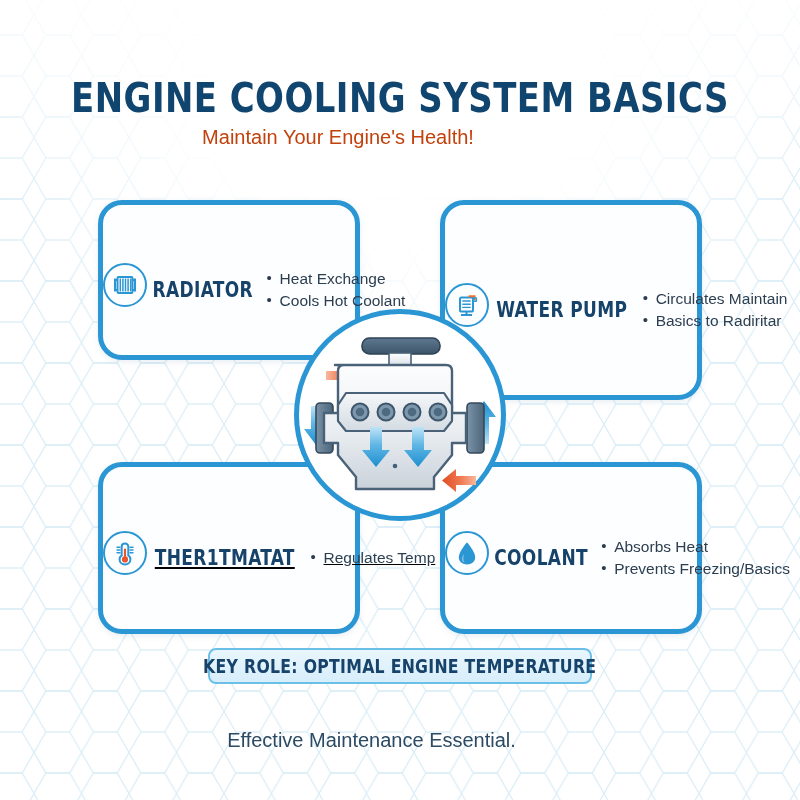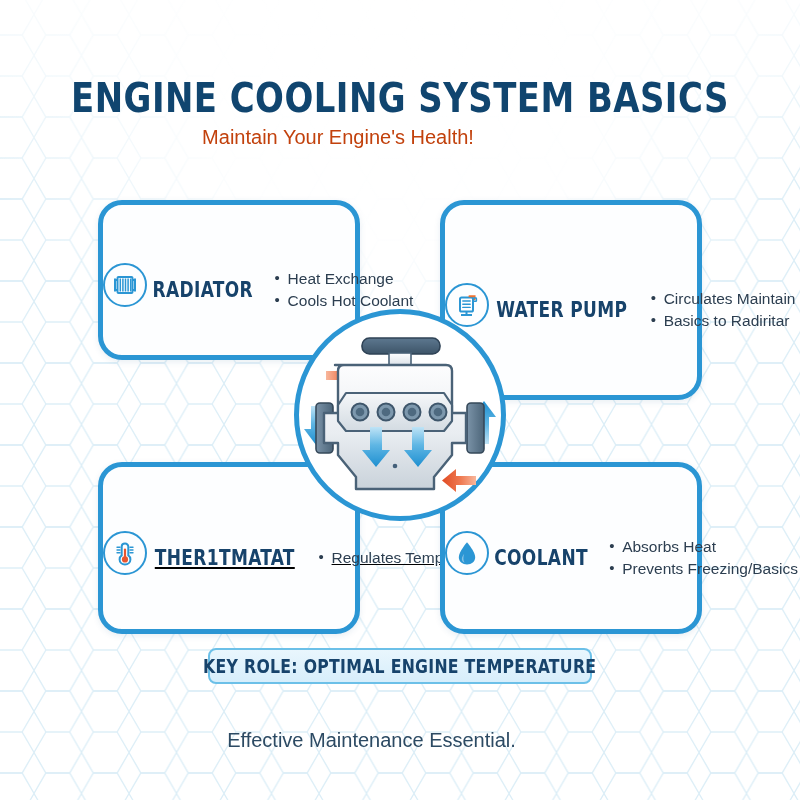--- a/index.html
+++ b/index.html
@@ -98,21 +98,21 @@
     margin-top:7px;
     height:2px;
     background:#4ba9de;
     border-radius:1px;
   }
   #card-radiator   .divider{width:182px;}
   #card-waterpump  .divider{width:182px;}
   #card-thermostat .divider{width:182px;}
   #card-coolant    .divider{width:182px;}
   .bullets{
-    margin:9px 0 0 16px;padding:0;
+    margin:9px 0 0 8px;padding:0;
     list-style:none;
     text-align:left;
   }
   .bullets li{
     font-size:15.5px;
     color:#2c3e50;
     line-height:1.42;
     white-space:nowrap;
     position:relative;
     padding-left:13px;

